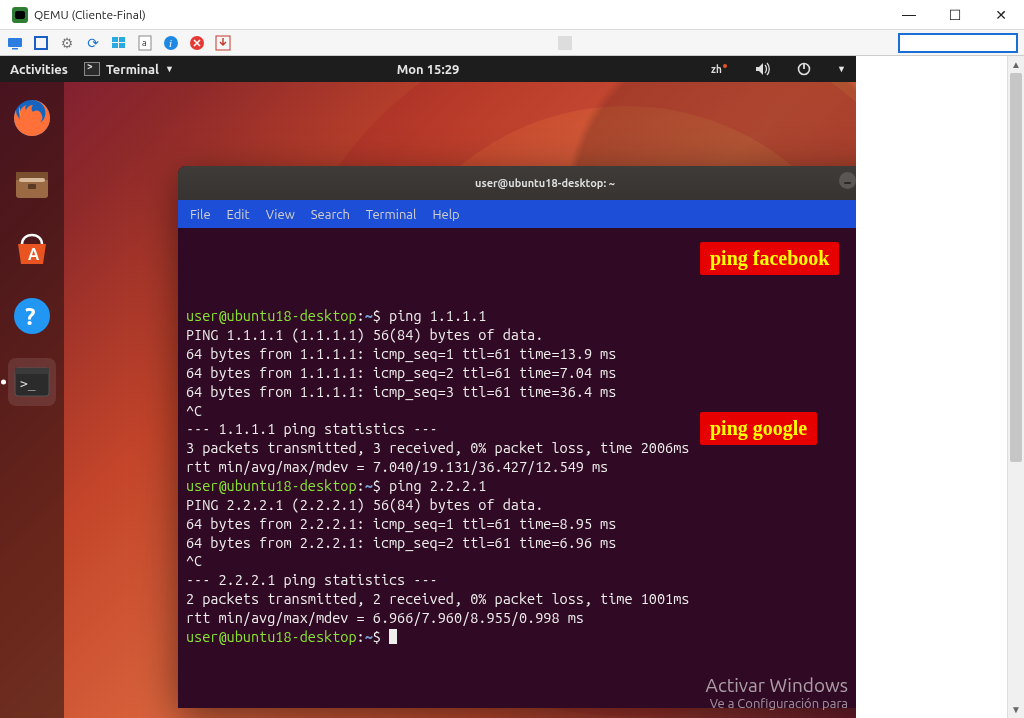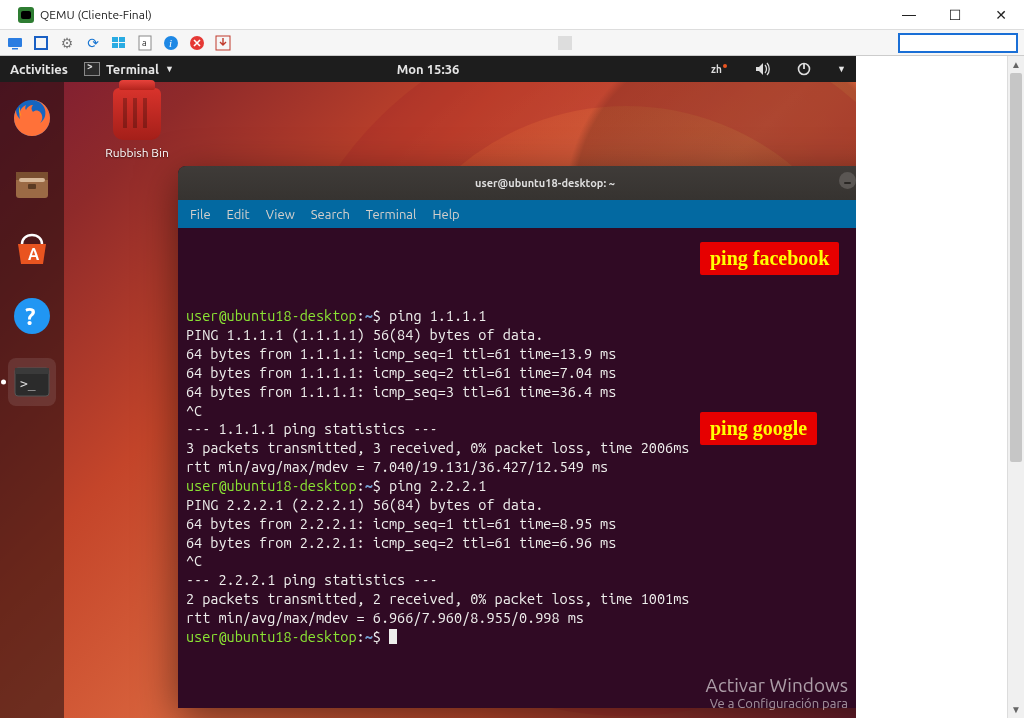--- a/index.html
+++ b/index.html
@@ -1,19 +1,19 @@
 <!DOCTYPE html>
 <html><head>
 <meta charset="utf-8">
 <style>
   * { box-sizing: border-box; margin: 0; padding: 0; }
   body { font-family: "Segoe UI", Ubuntu, sans-serif; background: #fff; width: 1024px; height: 718px; overflow: hidden; position: relative; }
 
   
-  .win-titlebar { height: 30px; background: #fff; border-bottom: 1px solid #ddd; display: flex; align-items: center; padding-left: 18px; }
+  .win-titlebar { height: 30px; background: #fff; border-bottom: 1px solid #ddd; display: flex; align-items: center; padding-left: 12px; }
   .win-titlebar .qemu-icon { width: 16px; height: 16px; background: #2e7d32; border-radius: 3px; display: flex; align-items: center; justify-content: center; margin-right: 6px; }
   .win-titlebar .qemu-icon::before { content: ""; width: 10px; height: 8px; background: #000; border-radius: 2px; }
   .win-titlebar .title { font-size: 12px; color: #222; }
   .win-titlebar .spacer { flex: 1; }
   .win-btn { width: 46px; height: 30px; display: flex; align-items: center; justify-content: center; color: #222; font-size: 14px; }
 
   .qemu-toolbar { height: 26px; background: #f6f6f6; border-bottom: 1px solid #ccc; display: flex; align-items: center; padding: 0 6px; gap: 8px; }
   .qemu-toolbar .q-icon { width: 18px; height: 18px; display: flex; align-items: center; justify-content: center; font-size: 14px; }
   .qemu-toolbar .q-search { margin-left: auto; width: 120px; height: 20px; border: 2px solid #1a6fd6; background: #fff; }
   .qemu-toolbar .q-sep { width: 14px; height: 14px; background: #ddd; }
@@ -63,21 +63,21 @@
   
   .term-window { position: absolute; left: 178px; top: 110px; width: 734px; background: #2b0a18; border-radius: 8px 8px 0 0; box-shadow: 0 10px 40px rgba(0,0,0,.5); }
   .term-titlebar { height: 34px; background: linear-gradient(#3f3b38, #363330); border-radius: 8px 8px 0 0; display: flex; align-items: center; justify-content: center; color: #ddd; font-size: 11px; font-weight: 600; position: relative; }
   .term-titlebar .win-controls { position: absolute; right: 8px; top: 6px; display: flex; gap: 7px; }
   .wctl { width: 17px; height: 17px; border-radius: 50%; background: #5a5653; display:flex; align-items:center; justify-content:center; }
   .wctl.min::before{content:""; width:7px; height:2px; background:#2a2724; border-radius:1px; position:relative; top:2px;}
   .wctl.max::before{content:""; width:7px; height:7px; border:1.5px solid #2a2724; border-radius:1px;}
   .wctl.cls { background:#e95420; }
   .wctl.cls::before{content:"✕"; font-size:9px; color:#3a1405; font-weight:700;}
 
-  .term-menubar { height: 28px; background: #0369a1; display: flex; align-items: center; gap: 16px; padding: 0 12px; color: #d5d0cc; font-size: 13px; }
+  .term-menubar { height: 28px; background: #1d4ed8; display: flex; align-items: center; gap: 16px; padding: 0 12px; color: #d5d0cc; font-size: 13px; }
 
   .term-body {
     background: #300a24; color: #eeeeec;
     font-family: "Ubuntu Mono", "DejaVu Sans Mono", Menlo, Consolas, monospace;
     font-size: 14.5px; line-height: 1.30; padding: 4px 8px 8px 8px;
     height: 480px; overflow: hidden; white-space: pre; position: relative;
   }
   .term-body .pr-user { color: #8ae234; font-weight: normal; }
   .term-body .pr-path { color: #729fcf; font-weight: bold; }
   .term-body .pr-sep { color: #eeeeec; }
@@ -162,21 +162,21 @@
   <div class="ubuntu-bg"></div>
   <div class="inner-scroll"></div>
 
   <div class="gnome-topbar">
     <span class="activities">Activities</span>
     <span class="app-menu">
       <span class="term-glyph"></span>
       <span>Terminal</span>
       <span class="tri">▼</span>
     </span>
-    <span class="center">Mon 15:36</span>
+    <span class="center">Mon 15:29</span>
     <span class="right">
       <span>
         <svg width="18" height="14" viewBox="0 0 18 14">
             <text x="0" y="11" font-size="10" fill="#ddd">zh</text>
             <circle cx="14" cy="4" r="2" fill="#e95420"></circle>
           </svg>
       </span>
       <span>
         <svg width="16" height="14" viewBox="0 0 16 14">
             <path d="M1 5h3l4-4v12l-4-4H1z" fill="#ddd"></path>
@@ -224,24 +224,20 @@
     </div>
     <div class="app running">
       <svg width="40" height="40" viewBox="0 0 40 40">
           <rect x="3" y="6" width="34" height="28" rx="3" fill="#2b2b2b" stroke="#555"></rect>
           <rect x="3" y="6" width="34" height="6" fill="#3a3a3a"></rect>
           <text x="8" y="26" font-size="13" fill="#ddd" font-family="monospace">&gt;_</text>
         </svg>
     </div>
   </div>
 
-  <div class="desk-icon">
-    <div class="trash"></div>
-    <div>Rubbish Bin</div>
-  </div>
 
   <div class="term-window">
     <div class="term-titlebar">
       <span>user@ubuntu18-desktop: ~</span>
       <div class="win-controls">
         <div class="wctl min"></div>
         <div class="wctl max"></div>
         <div class="wctl cls"></div>
       </div>
     </div>

